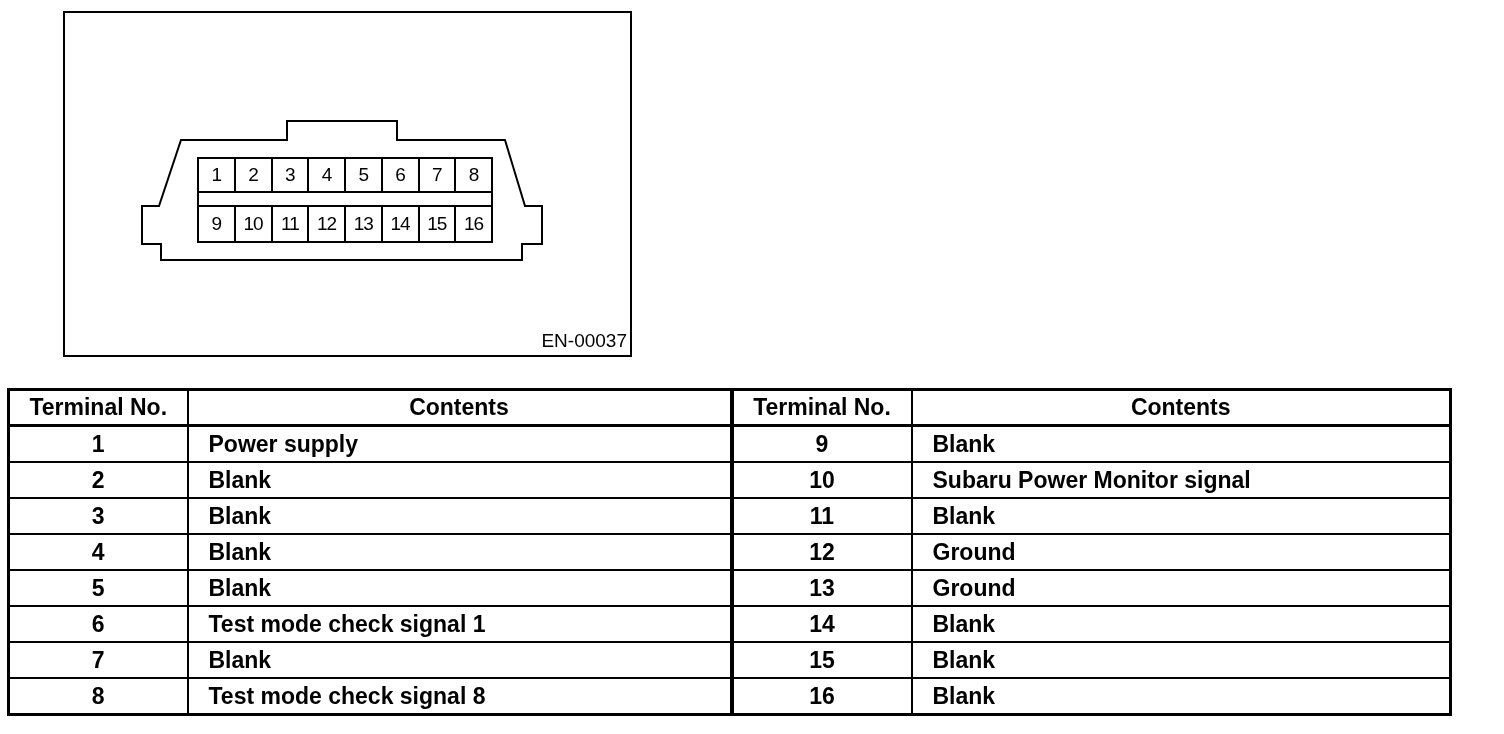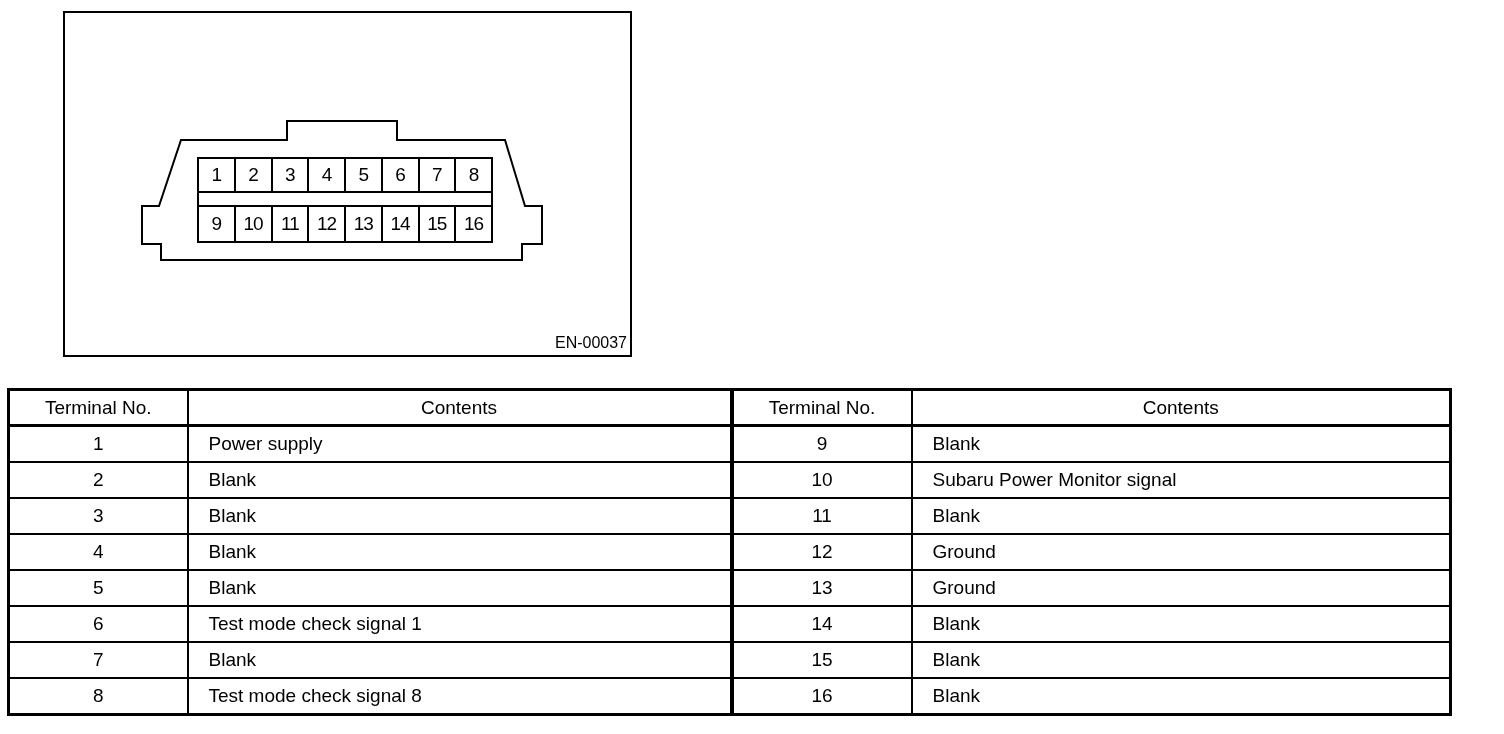--- a/index.html
+++ b/index.html
@@ -46,37 +46,37 @@
     align-items: center;
     justify-content: center;
     font-size: 19px;
     letter-spacing: -1px;
   }
   .pin-cell:last-child { border-right: none; }
 
   .figure-code {
     position: absolute;
     right: 3px; bottom: 3px;
-    font-size: 16px;
+    font-size: 19px;
     letter-spacing: 0px;
   }
 
   
   table.term-table {
     position: absolute;
     left: 7px; top: 388px;
     width: 1442px;
     border-collapse: collapse;
     table-layout: fixed;
     background: #fff;
   }
   .term-table th, .term-table td {
     border: 2px solid #000;
-    font-size: 19px;
-    font-weight: normal;
+    font-size: 23px;
+    font-weight: bold;
     padding: 0;
     overflow: hidden;
     white-space: nowrap;
   }
   .term-table th {
     height: 33px;
     text-align: center;
     border-top: 3px solid #000;
     border-bottom: 3px solid #000;
   }

